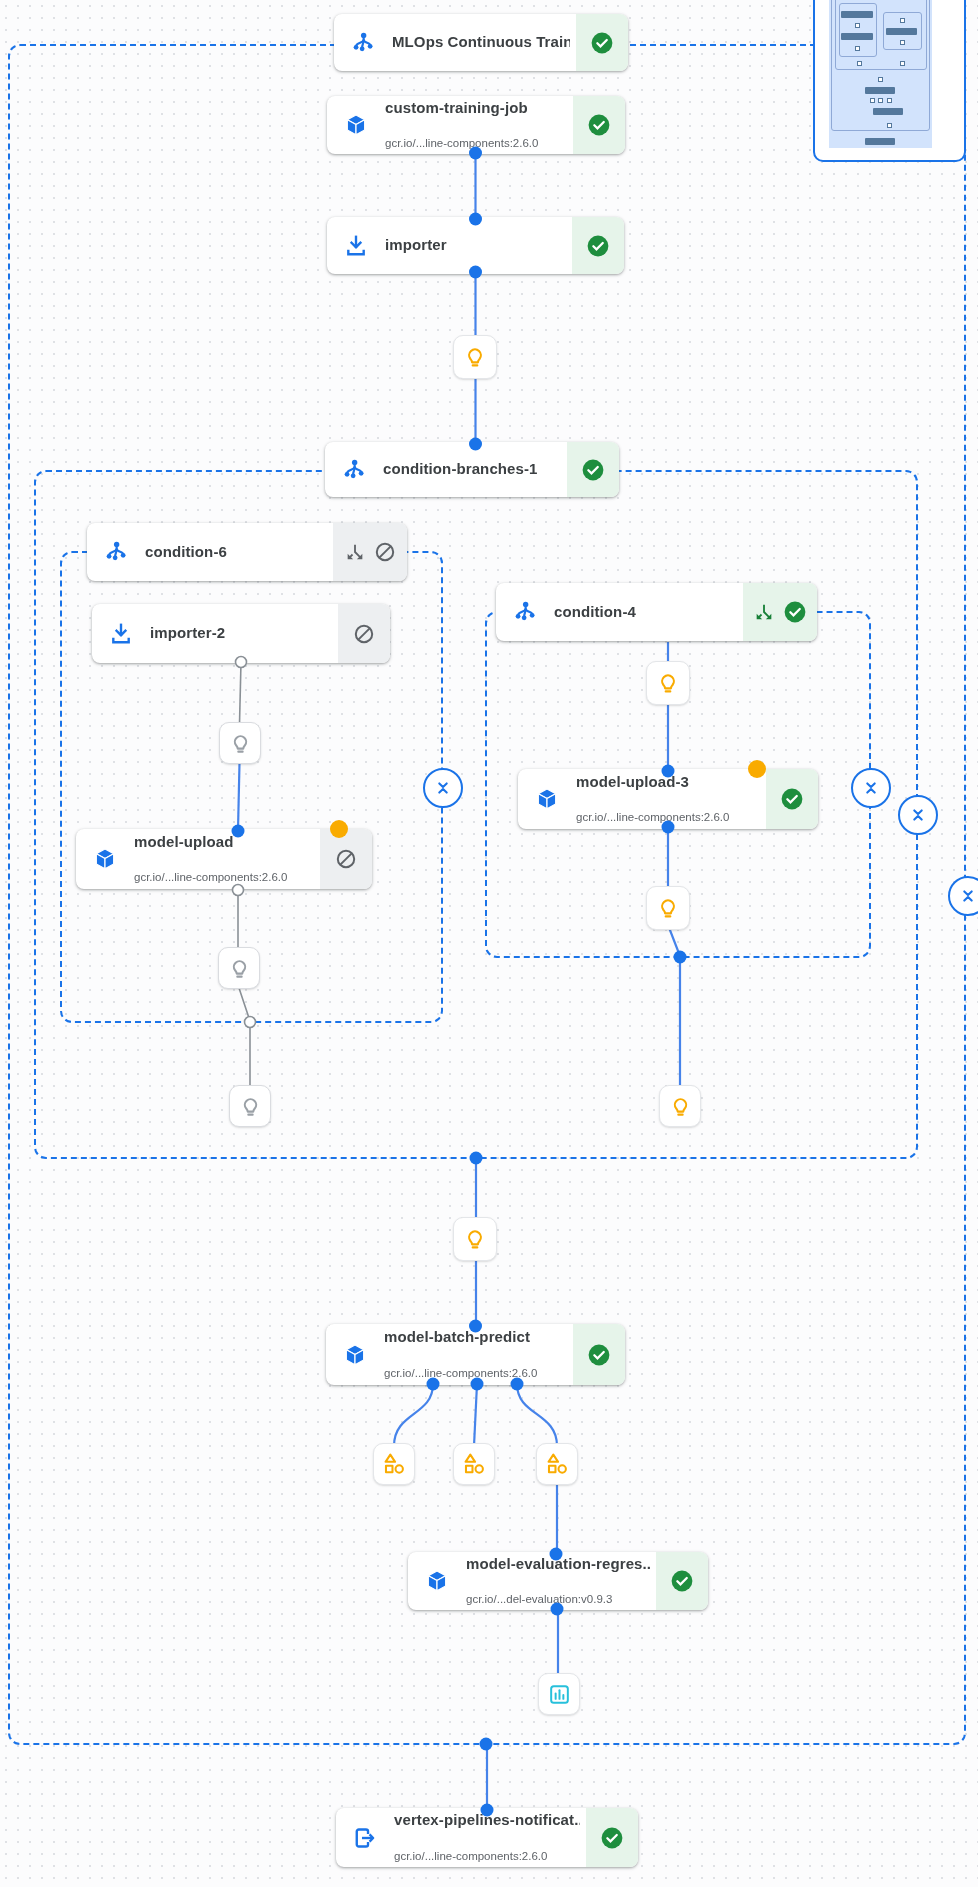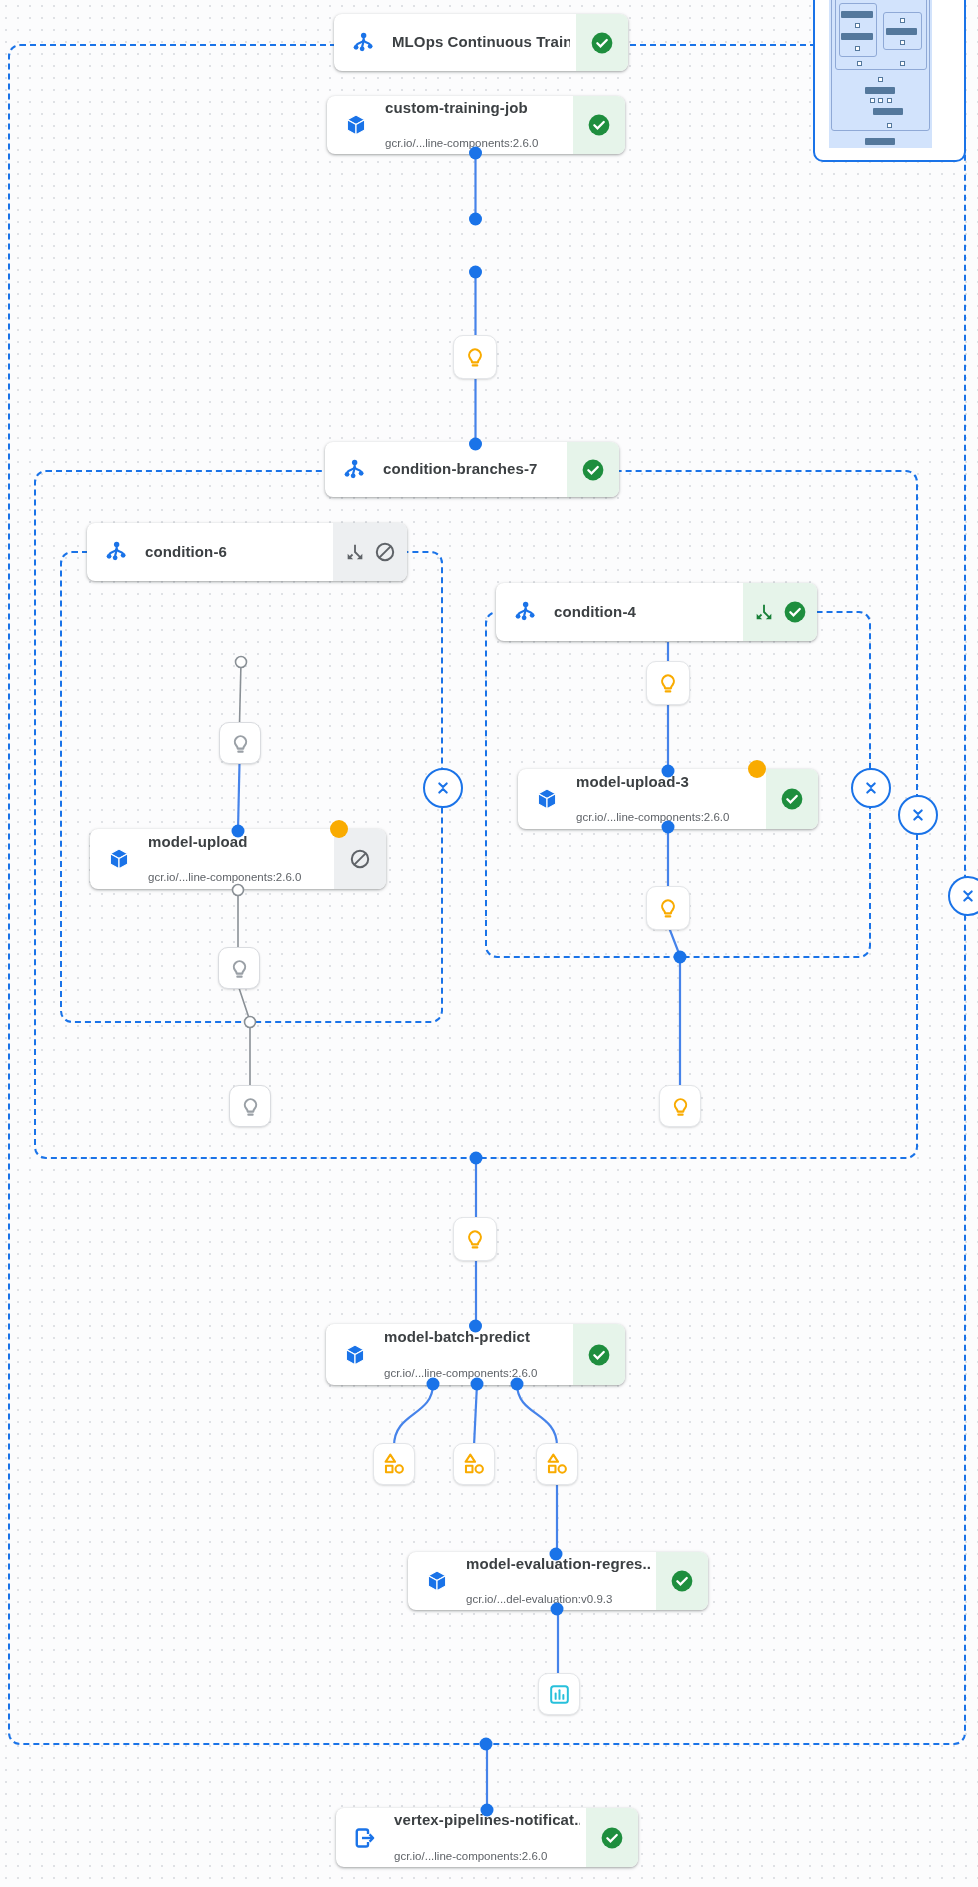--- a/index.html
+++ b/index.html
@@ -133,40 +133,60 @@
       <div class="node__subtitle">gcr.io/...line-components:2.6.0</div>
     </div>
     <div class="node__status status--success">
       <svg width="26" height="26" viewBox="0 0 24 24">
           <circle cx="12" cy="12" r="9.6" fill="#1e8e3e"></circle>
           <path d="M7.7 12.2 l2.9 2.9 5.8-5.9" stroke="#fff" stroke-width="2.1" fill="none" stroke-linecap="round"></path>
         </svg>
     </div>
   </div>
 
+  <div class="node" style="left:327px;top:217px;width:297px;height:57px;">
+    <div class="node__icon">
+      <svg width="26" height="26" viewBox="0 0 24 24">
+          <g stroke="#1a73e8" stroke-width="2.2" fill="none" stroke-linecap="square">
+            <path d="M12 3.5 V12.6"></path>
+            <path d="M7.9 9 L12 13.1 L16.1 9"></path>
+            <path d="M4.9 16.5 V19.6 H19.1 V16.5"></path>
+          </g>
+        </svg>
+    </div>
+    <div class="node__text">
+        <div class="node__title">importer</div>
+      </div>
+    <div class="node__status status--success">
+      <svg width="26" height="26" viewBox="0 0 24 24">
+          <circle cx="12" cy="12" r="9.6" fill="#1e8e3e"></circle>
+          <path d="M7.7 12.2 l2.9 2.9 5.8-5.9" stroke="#fff" stroke-width="2.1" fill="none" stroke-linecap="round"></path>
+        </svg>
+    </div>
+  </div>
 
   <div class="node" style="left:325px;top:442px;width:294px;height:55px;">
     <div class="node__icon">
       <svg width="26" height="26" viewBox="0 0 24 24">
           <g stroke="#1a73e8" stroke-width="2" fill="none">
             <path d="M12.6 7.4 V10"></path>
             <path d="M12.6 9 C12.6 12 5.6 11.5 5.6 15"></path>
             <path d="M12.6 9 C12.6 12.5 11.2 13.5 11.2 16.3"></path>
             <path d="M12.6 9 C12.6 12 18.6 11.5 18.6 14"></path>
           </g>
           <g fill="#1a73e8">
             <circle cx="12.6" cy="5" r="2.5"></circle>
             <circle cx="5.6" cy="16" r="2.2"></circle>
             <circle cx="11.2" cy="17.4" r="2.2"></circle>
             <circle cx="18.6" cy="15.1" r="2.2"></circle>
           </g>
         </svg>
     </div>
     <div class="node__text">
-        <div class="node__title">condition-branches-7</div>
+        <div class="node__title">condition-branches-1</div>
       </div>
     <div class="node__status status--success">
       <svg width="26" height="26" viewBox="0 0 24 24">
           <circle cx="12" cy="12" r="9.6" fill="#1e8e3e"></circle>
           <path d="M7.7 12.2 l2.9 2.9 5.8-5.9" stroke="#fff" stroke-width="2.1" fill="none" stroke-linecap="round"></path>
         </svg>
     </div>
   </div>
 
   <div class="node" style="left:87px;top:523px;width:320px;height:58px;">
@@ -193,22 +213,42 @@
       <svg width="22" height="22" viewBox="0 0 24 24">
           <path fill="#5f6368" transform="rotate(180 12 12)" d="M14 4l2.29 2.29-2.3 2.3 1.42 1.41 2.3-2.3L20 10V4h-6zM10 4H4v6l2.29-2.29 4.71 4.7V20h2v-8.41l-5.29-5.3z"></path>
         </svg>
       <svg width="24" height="24" viewBox="0 0 24 24">
           <circle cx="12" cy="12" r="8.2" stroke="#5f6368" stroke-width="2" fill="none"></circle>
           <path d="M6.6 17.4 L17.4 6.6" stroke="#5f6368" stroke-width="2" fill="none"></path>
         </svg>
     </div>
   </div>
 
-
-  <div class="node" style="left:90px;top:829px;width:296px;height:60px;">
+  <div class="node" style="left:92px;top:604px;width:298px;height:59px;">
+    <div class="node__icon">
+      <svg width="26" height="26" viewBox="0 0 24 24">
+          <g stroke="#1a73e8" stroke-width="2.2" fill="none" stroke-linecap="square">
+            <path d="M12 3.5 V12.6"></path>
+            <path d="M7.9 9 L12 13.1 L16.1 9"></path>
+            <path d="M4.9 16.5 V19.6 H19.1 V16.5"></path>
+          </g>
+        </svg>
+    </div>
+    <div class="node__text">
+        <div class="node__title">importer-2</div>
+      </div>
+    <div class="node__status status--skipped">
+      <svg width="24" height="24" viewBox="0 0 24 24">
+          <circle cx="12" cy="12" r="8.2" stroke="#5f6368" stroke-width="2" fill="none"></circle>
+          <path d="M6.6 17.4 L17.4 6.6" stroke="#5f6368" stroke-width="2" fill="none"></path>
+        </svg>
+    </div>
+  </div>
+
+  <div class="node" style="left:76px;top:829px;width:296px;height:60px;">
     <div class="node__icon">
       <svg width="26" height="26" viewBox="0 0 24 24">
           <g stroke="#fff" stroke-width="1.1" fill="#1a73e8" stroke-linejoin="round">
             <polygon points="12,2.8 20,7.2 12,11.6 4,7.2"></polygon>
             <polygon points="4,7.2 12,11.6 12,21 4,16.6"></polygon>
             <polygon points="20,7.2 12,11.6 12,21 20,16.6"></polygon>
           </g>
         </svg>
     </div>
     <div class="node__text">

